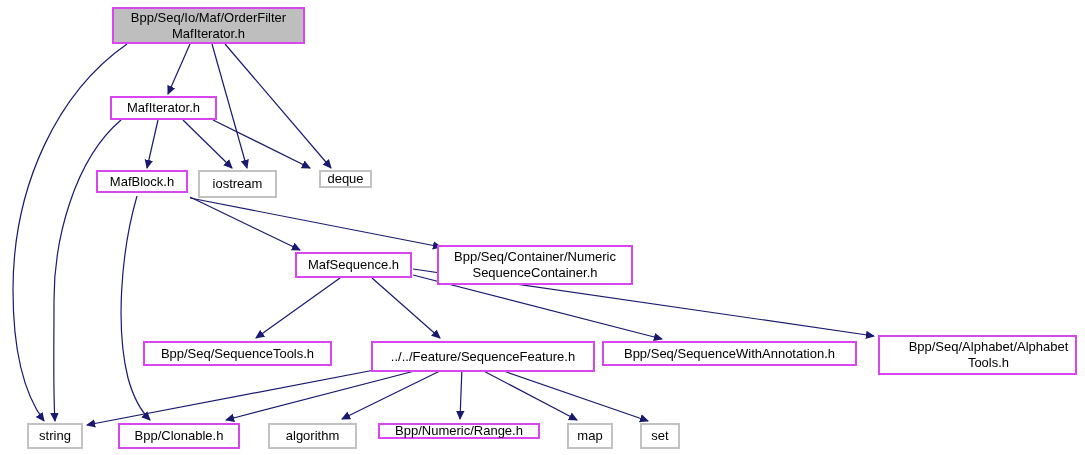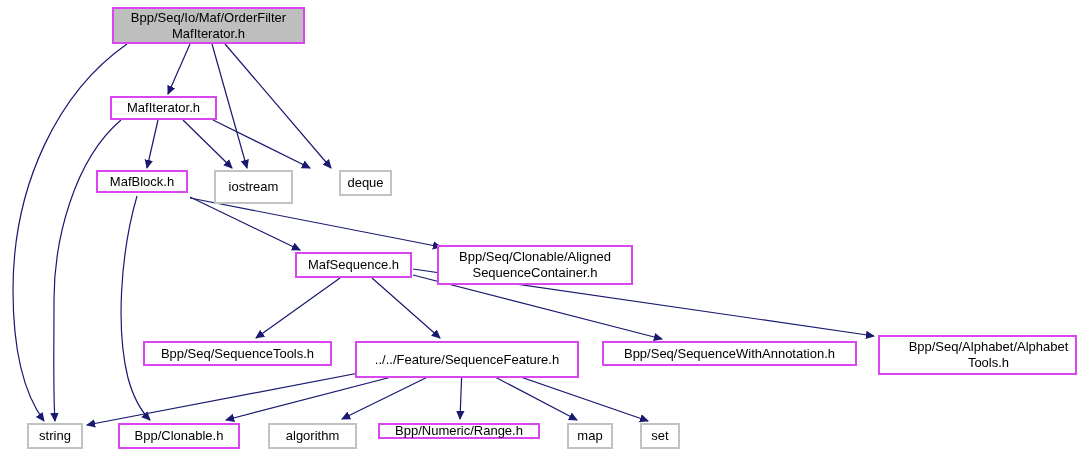--- a/index.html
+++ b/index.html
@@ -83,27 +83,27 @@
         <path d="M462,367 L460,419" class="edge" stroke="#191970" marker-end="url(#arrowhead)"></path>
         <path d="M476,367 L577,420" class="edge" stroke="#191970" marker-end="url(#arrowhead)"></path>
         <path d="M492,367 L648,421" class="edge" stroke="#191970" marker-end="url(#arrowhead)"></path>
       </g>
   </svg>
   <div id="nodes">
       <div class="node current" style="left: 112px; top: 7px; width: 193px; height: 37px;">Bpp/Seq/Io/Maf/OrderFilter
 MafIterator.h</div>
       <div class="node project" style="left: 110px; top: 96px; width: 107px; height: 24px;">MafIterator.h</div>
       <div class="node project" style="left: 96px; top: 170px; width: 92px; height: 23px;">MafBlock.h</div>
-      <div class="node system" style="left: 214px; top: 170px; width: 79px; height: 34px;">iostream</div>
-      <div class="node system" style="left: 319px; top: 170px; width: 53px; height: 26px; margin-left: 20px;">deque</div>
+      <div class="node system" style="left: 198px; top: 170px; width: 79px; height: 28px;">iostream</div>
+      <div class="node system" style="left: 319px; top: 170px; width: 53px; height: 18px;">deque</div>
       <div class="node project" style="left: 295px; top: 252px; width: 117px; height: 26px;">MafSequence.h</div>
-      <div class="node project" style="left: 437px; top: 245px; width: 196px; height: 40px;">Bpp/Seq/Clonable/Aligned
+      <div class="node project" style="left: 437px; top: 245px; width: 196px; height: 40px;">Bpp/Seq/Container/Numeric
 SequenceContainer.h</div>
       <div class="node project" style="left: 143px; top: 341px; width: 189px; height: 25px; text-align: center;">Bpp/Seq/SequenceTools.h</div>
-      <div class="node project" style="left: 355px; top: 341px; width: 224px; height: 37px;">../../Feature/SequenceFeature.h</div>
+      <div class="node project" style="left: 371px; top: 341px; width: 224px; height: 31px;">../../Feature/SequenceFeature.h</div>
       <div class="node project" style="left: 602px; top: 341px; width: 255px; height: 25px;">Bpp/Seq/SequenceWithAnnotation.h</div>
       <div class="node project" style="left: 878px; top: 335px; width: 199px; height: 40px; padding-left: 24px;">Bpp/Seq/Alphabet/Alphabet
 Tools.h</div>
       <div class="node system" style="left: 27px; top: 423px; width: 56px; height: 26px;">string</div>
       <div class="node project" style="left: 118px; top: 423px; width: 122px; height: 26px;">Bpp/Clonable.h</div>
       <div class="node system" style="left: 268px; top: 423px; width: 89px; height: 26px;">algorithm</div>
       <div class="node project" style="left: 378px; top: 423px; width: 162px; height: 16px;">Bpp/Numeric/Range.h</div>
       <div class="node system" style="left: 567px; top: 423px; width: 46px; height: 26px;">map</div>
       <div class="node system" style="left: 640px; top: 423px; width: 40px; height: 26px;">set</div>
     </div>

